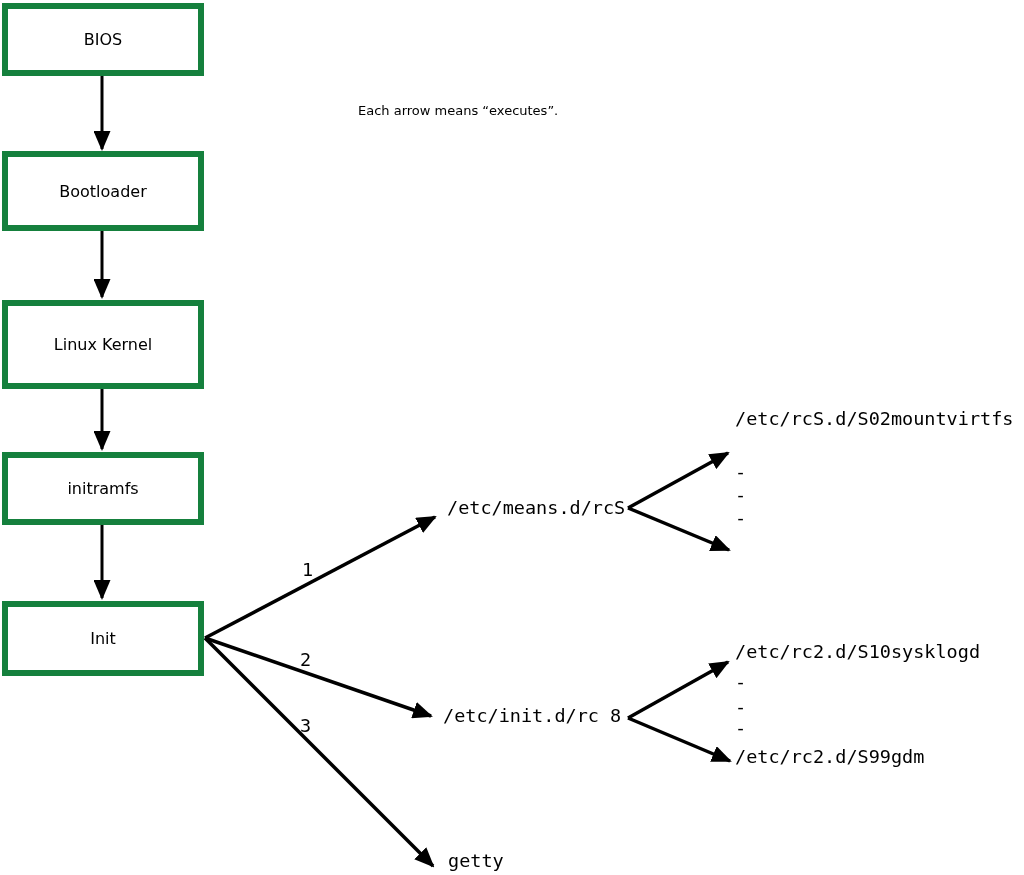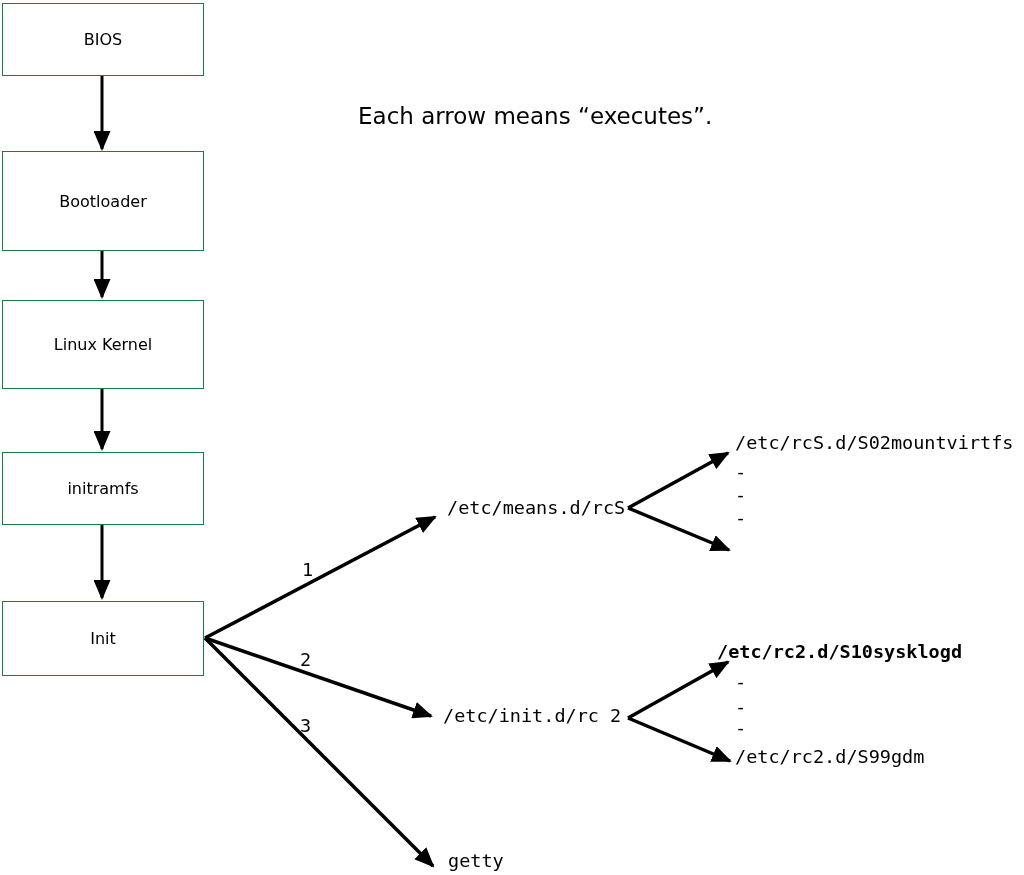--- a/index.html
+++ b/index.html
@@ -10,33 +10,33 @@
     background: #ffffff;
     overflow: hidden;
     font-family: "DejaVu Sans", sans-serif;
     color: #000000;
   }
   .box {
     position: absolute;
     left: 2px;
     width: 202px;
     box-sizing: border-box;
-    border: 1px solid #15803d;
+    border: 6px solid #15803d;
     background: #ffffff;
     display: flex;
     align-items: center;
     justify-content: center;
     font-size: 16px;
     color: #000000;
   }
   .note {
     position: absolute;
     left: 358px;
     top: 103px;
-    font-size: 23px;
+    font-size: 13px;
     color: #000000;
     white-space: pre;
   }
   .mono {
     position: absolute;
     font-family: "DejaVu Sans Mono", monospace;
     font-size: 18.5px;
     line-height: 21px;
     white-space: pre;
     color: #000000;
@@ -79,45 +79,45 @@
 
     <line class="dline" x1="628" y1="718" x2="728" y2="662" marker-end="url(#ah)"></line>
     <line class="dline" x1="628" y1="718" x2="730" y2="761" marker-end="url(#ah)"></line>
   </svg>
 
   <div class="note">Each arrow means “executes”.</div>
 
   <div class="box" style="top:3px;   height:73px;">
     <span>BIOS</span>
   </div>
-  <div class="box" style="top:151px; height:100px;">
+  <div class="box" style="top:151px; height:80px;">
     <span>Bootloader</span>
   </div>
   <div class="box" style="top:300px; height:89px;">
     <span>Linux Kernel</span>
   </div>
   <div class="box" style="top:452px; height:73px;text-align:center;">
     <span>initramfs</span>
   </div>
   <div class="box" style="top:601px; height:75px;align-items:center;">
     <span>Init</span>
   </div>
 
   <div class="mono" style="left:302px; top:559px;">1</div>
   <div class="mono" style="left:300px; top:649px;">2</div>
   <div class="mono" style="left:300px; top:715px;">3</div>
 
   <div class="mono" style="left:447px; top:497px;">/etc/means.d/rcS</div>
-  <div class="mono" style="left:443px; top:705px;">/etc/init.d/rc 2</div>
+  <div class="mono" style="left:443px; top:705px;">/etc/init.d/rc 8</div>
   <div class="mono" style="left:448px; top:850px;">getty</div>
 
-  <div class="mono" style="left:735px; top:432px;">/etc/rcS.d/S02mountvirtfs</div>
+  <div class="mono" style="left:735px; top:408px;">/etc/rcS.d/S02mountvirtfs</div>
   <div class="mono" style="left:735px; top:461px;">-</div>
   <div class="mono" style="left:735px; top:484px;">-</div>
   <div class="mono" style="left:735px; top:507px;">-</div>
 
-  <div class="mono" style="left:717px; top:641px;font-weight:bold;">/etc/rc2.d/S10sysklogd</div>
+  <div class="mono" style="left:735px; top:641px;">/etc/rc2.d/S10sysklogd</div>
   <div class="mono" style="left:735px; top:671px;">-</div>
   <div class="mono" style="left:735px; top:696px;">-</div>
   <div class="mono" style="left:735px; top:717px;">-</div>
   <div class="mono" style="left:735px; top:746px;">/etc/rc2.d/S99gdm</div>
 
 </div>
 
 </body></html>

